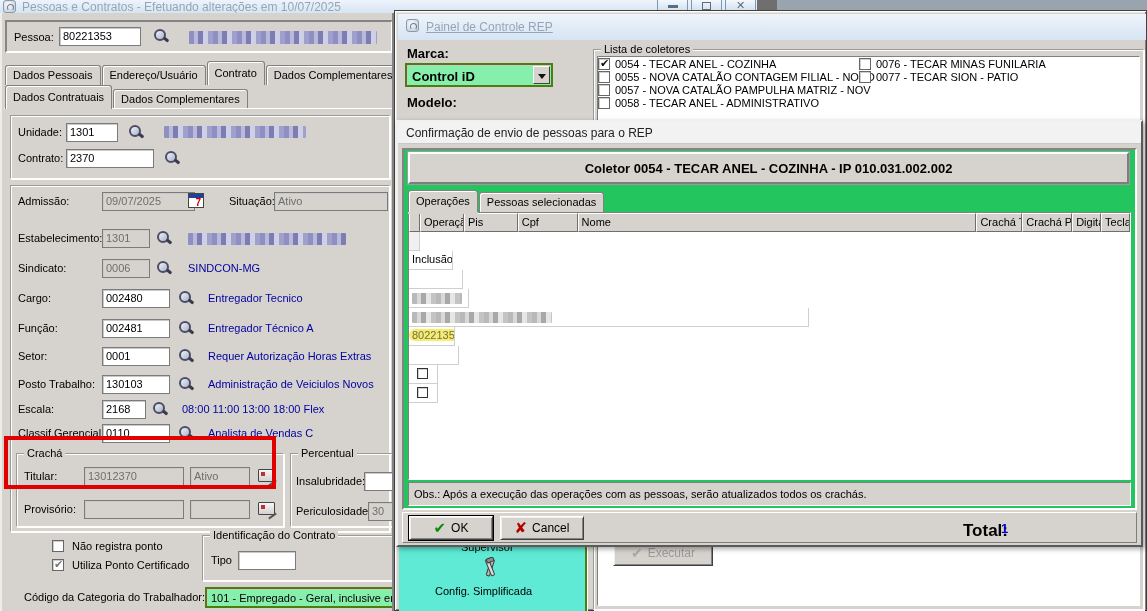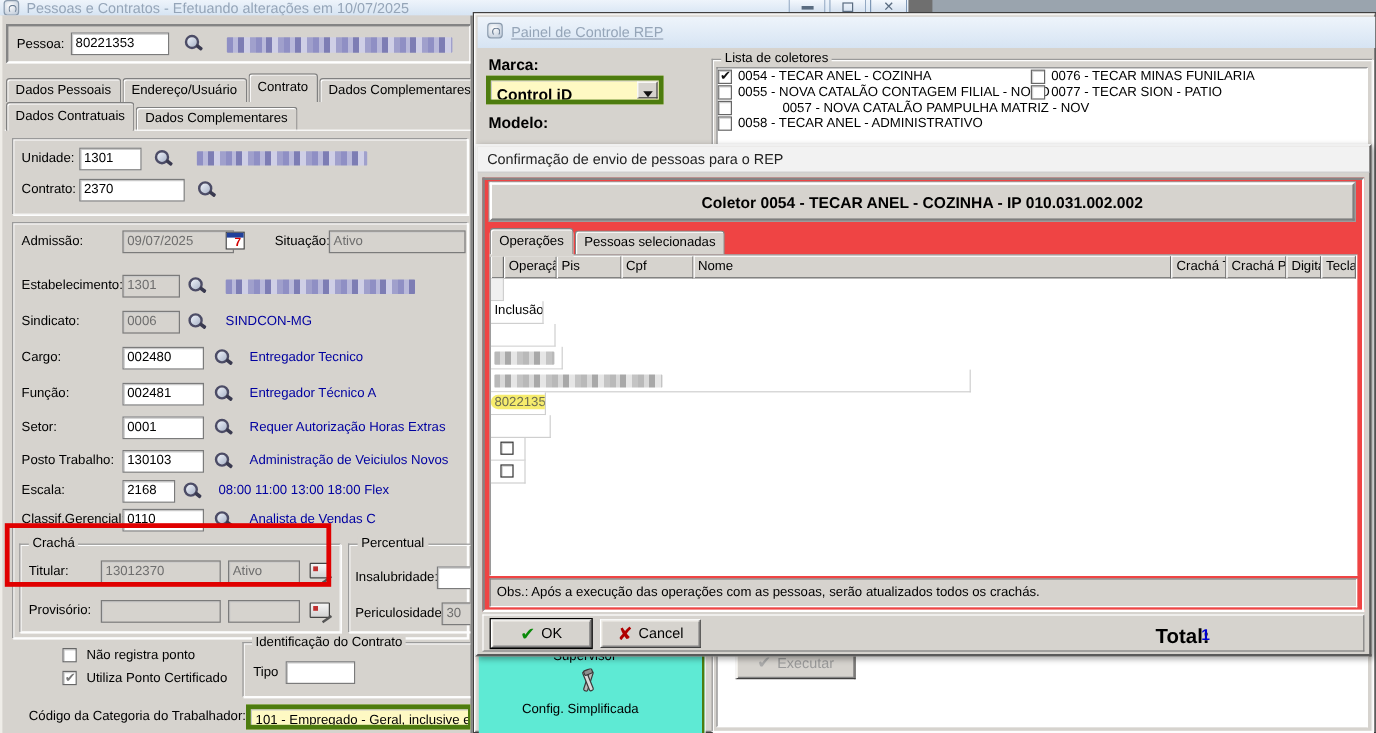--- a/index.html
+++ b/index.html
@@ -57,21 +57,21 @@
   .cal { position:absolute; width:16px; height:15px; background:#fff; border:1px solid #444; }
   .cal::before { content:""; position:absolute; left:0; right:0; top:0; height:4px; background:#20409a; }
   .cal::after { content:"7"; position:absolute; right:2px; bottom:-1px; color:#d40000; font-weight:bold; font-size:10px; }
   .cardic { position:absolute; width:17px; height:13px; border:1px solid #444; border-radius:1px;
             background:linear-gradient(#f6f6f6,#d2d2d2); }
   .cardic::before { content:""; position:absolute; left:2px; top:2px; width:4px; height:4px; background:#c03030; }
   .cardic::after { content:""; position:absolute; right:-3px; bottom:-3px; width:9px; height:2px; background:#555; transform:rotate(-35deg); }
   .chk { position:absolute; width:12px; height:12px; background:#fff; border:1px solid #676767; box-shadow: inset 1px 1px 0 #cfcfcf; }
   .chk.checked::after { content:"✔"; position:absolute; left:1px; top:-2px; font-size:11px; color:#101010; }
   .chk.checked.gray::after { color:#787878; }
-  .combo { position:absolute; background:#fef9c3; border:4px solid #4d7c0f; box-shadow: inset 1px 1px 0 #c9c9c9; overflow:hidden; white-space:nowrap; }
+  .combo { position:absolute; background:#86efac; border:2px solid #4d7c0f; box-shadow: inset 1px 1px 0 #c9c9c9; overflow:hidden; white-space:nowrap; }
   .cbtn { position:absolute; right:1px; top:1px; bottom:1px; width:17px; background:#d6d3ce;
           border:1px solid; border-color:#ffffff #404040 #404040 #ffffff; }
   .cbtn::after { content:""; position:absolute; left:4px; top:7px; border:4px solid transparent; border-top:5px solid #101010; }
 
   
   .blur-p { position:absolute; border-radius:1px;
     background: repeating-linear-gradient(90deg,#8f8fc4 0 5px,#b9b9da 5px 9px,#7d7db4 9px 14px,#cfcfe6 14px 19px,#a0a0cc 19px 24px); }
   .blur-g { position:absolute; border-radius:1px;
     background: repeating-linear-gradient(90deg,#b9b9b9 0 5px,#d9d9d9 5px 9px,#a8a8a8 9px 14px,#e6e6e6 14px 19px,#c4c4c4 19px 24px); }
 
@@ -246,21 +246,21 @@
 
     <div class="abs gbox" style="left:198px; top:38px; width:551px; height:561px; background:#d6d3ce;">
       <span class="gtitle">Lista de coletores</span>
       <div class="abs sunken" style="left:3px; top:6px; width:543px; height:550px; background:#fff;"></div>
     </div>
     <span class="chk checked" style="left:203px; top:47px;"></span>
     <span class="lbl" style="left:220px; top:47px;">0054 - TECAR ANEL - COZINHA</span>
     <span class="chk" style="left:203px; top:60px;"></span>
     <span class="lbl" style="left:220px; top:60px;">0055 - NOVA CATALÃO CONTAGEM FILIAL - NOVO</span>
     <span class="chk" style="left:203px; top:73px;"></span>
-    <span class="lbl" style="left:220px; top:73px;margin-left:37px;">0057 - NOVA CATALÃO PAMPULHA MATRIZ - NOV</span>
+    <span class="lbl" style="left:220px; top:73px;">0057 - NOVA CATALÃO PAMPULHA MATRIZ - NOV</span>
     <span class="chk" style="left:203px; top:86px;"></span>
     <span class="lbl" style="left:220px; top:86px;">0058 - TECAR ANEL - ADMINISTRATIVO</span>
     <span class="chk" style="left:464px; top:47px;"></span>
     <span class="lbl" style="left:481px; top:47px;">0076 - TECAR MINAS FUNILARIA</span>
     <span class="chk" style="left:464px; top:60px;"></span>
     <span class="lbl" style="left:481px; top:60px;">0077 - TECAR SION - PATIO</span>
 
     <div class="abs" style="left:4px; top:524px; width:188px; height:79px; background:#5eead4; border-right:2px solid #4d7c0f; box-shadow:1px 0 0 #fff;">
       <span class="lbl" style="left:62px; top:6px;">Supervisor</span>
       <svg class="toolsvg abs" style="left:80px; top:22px;" width="22" height="22" viewBox="0 0 22 22">
@@ -274,21 +274,21 @@
       <span style="color:#aaaaaa; font-size:14px;">✔</span>
       <span>Executar</span>
     </div>
   </div>
 
   <div class="win" style="left:396px; top:120px; width:747px; height:427px; border:2px solid; border-color:#f0f0f0 #5a5a5a #5a5a5a #f0f0f0; box-shadow:2px 2px 5px rgba(0,0,0,.35);">
     <div class="titlebar" style="top:0; height:22px; background:#f2f2f2; border-bottom:1px solid #c8c8c8;">
       <span class="abs" style="left:8px; top:4px; font-size:12px; color:#222;">Confirmação de envio de pessoas para o REP</span>
     </div>
 
-    <div class="abs sunken2" style="left:4px; top:26px; width:735px; height:362px; background:#ef4444;">
+    <div class="abs sunken2" style="left:4px; top:26px; width:735px; height:362px; background:#22c55e;">
 
       <div class="abs" style="left:4px; top:2px; width:721px; height:32px; border:2px solid; border-color:#ffffff #7e7e7e #7e7e7e #ffffff; box-shadow:0 0 0 1px #9c9c9c; background:#d6d3ce; display:flex; align-items:center; justify-content:center;">
         <span style="font-weight:bold; font-size:13px;">Coletor 0054 - TECAR ANEL - COZINHA - IP 010.031.002.002</span>
       </div>
 
       <div class="tabrow" style="left:4px; top:40px; height:22px;">
         <span class="tab active" style="height:22px; padding-top:4px;">Operações</span>
         <span class="tab">Pessoas selecionadas</span>
       </div>
 

